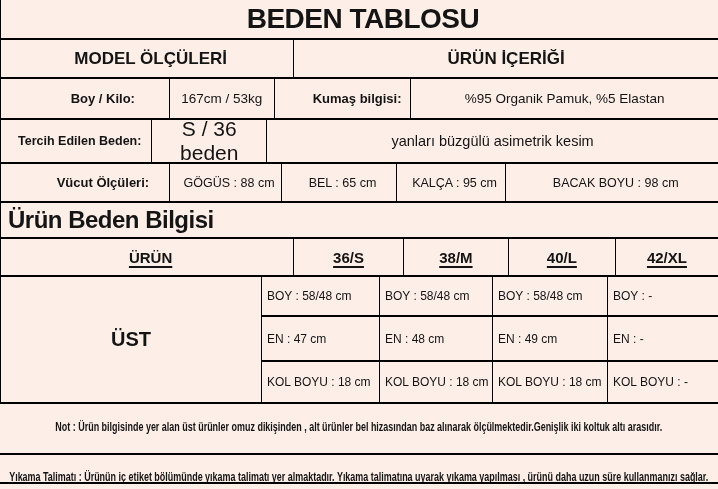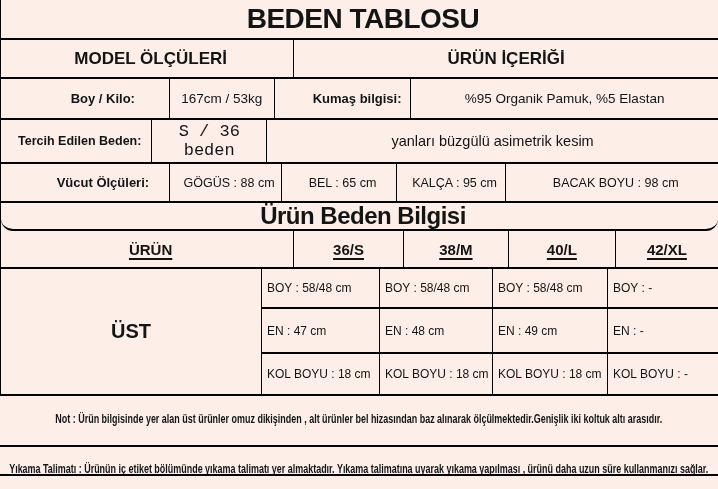--- a/index.html
+++ b/index.html
@@ -29,24 +29,24 @@
   .title-row { height: 40px; justify-content: center; align-items: center; }
   .title-row span { font-weight: bold; font-size: 28px; letter-spacing: -0.5px; }
 
   .r-head { height: 39px; font-size: 17px; }
   .r-model1 { height: 41px; }
   .r-model2 { height: 44px; }
   .r-model3 { height: 39px; font-size: 12.5px; gap: 7px; }
   .lbl { font-weight: bold; font-size: 13px; margin-left: 29px; }
   .lbl-sm { font-weight: bold; font-size: 12.5px; }
   .val { font-size: 13.5px; }
-  .val-lg { font-size: 17px; font-family: Liberation Mono, monospace; }
+  .val-lg { font-size: 21px; }
   .val-md { font-size: 14.5px; }
 
-  .r-sectitle { height: 28px; justify-content: center; align-items: center; border-radius: 12px; }
+  .r-sectitle { height: 36px; justify-content: flex-start; align-items: center; }
   .r-sectitle span { font-weight: bold; font-size: 24px; letter-spacing: -0.5px; }
 
   .r-sizehead { height: 38px; font-size: 15px; font-weight: bold; }
   .r-sizehead .cell span {
     text-decoration: underline;
     text-decoration-thickness: 2px;
     text-underline-offset: 3px;
   }
 
   .size-body { display: flex; height: 127px; border-bottom: 2px solid var(--line, #000); }

